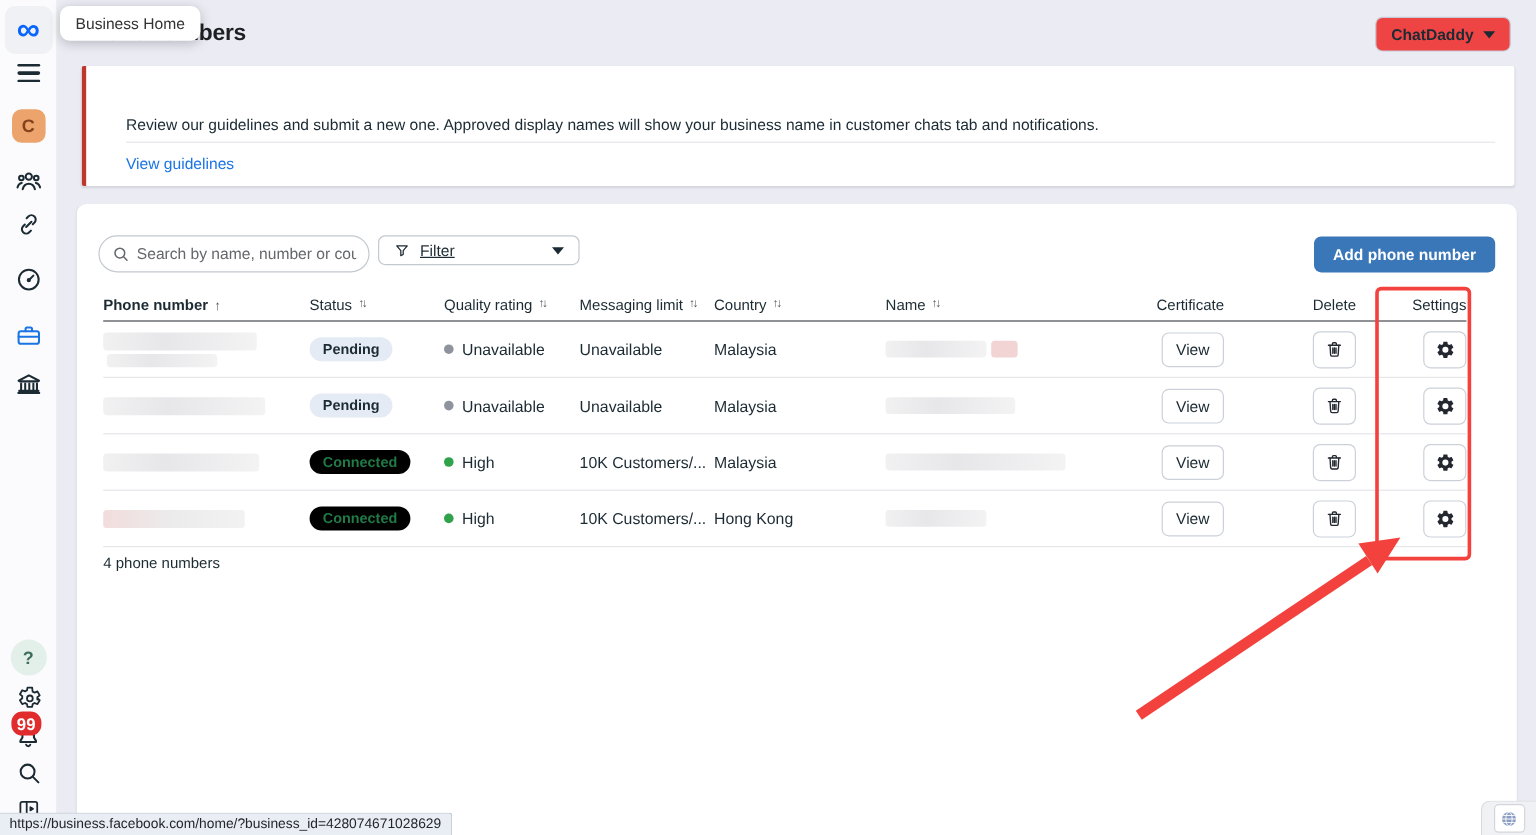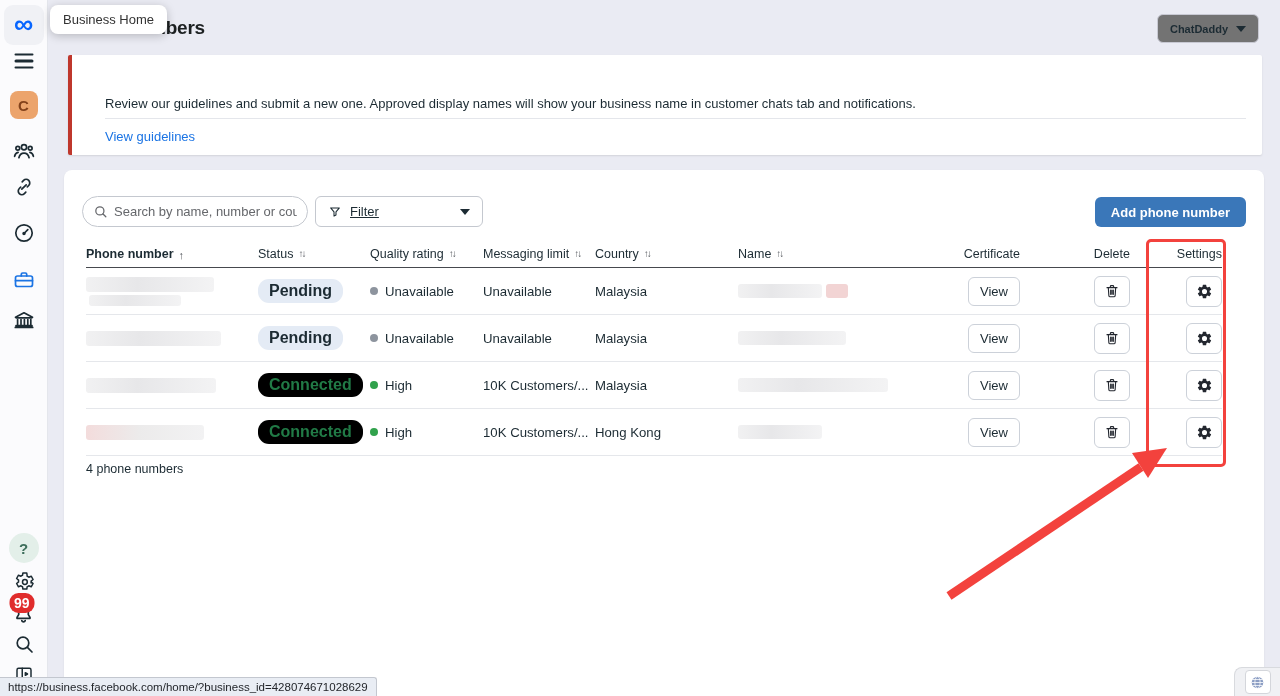--- a/index.html
+++ b/index.html
@@ -16,54 +16,54 @@
   .avatar-c { width:28px; height:28px; border-radius:8px; background:#eca46c; color:#83421b; font-weight:bold; font-size:15px; display:flex; align-items:center; justify-content:center; }
   .sicon { width:24px; height:24px; stroke:#1c2b33; fill:none; stroke-width:1.7; stroke-linecap:round; stroke-linejoin:round; }
   .sicon.blue { stroke:#1b74e4; }
   .help-circle { width:30px; height:30px; border-radius:50%; background:#e3efe9; color:#3d6e5b; font-size:15px; font-weight:bold; display:flex; align-items:center; justify-content:center; }
   .bell-wrap { position:relative; }
   .badge-99 { position:absolute; top:-9px; left:9px; background:#e02c2c; color:#fff; font-size:14px; font-weight:bold; border-radius:9px; padding:1.5px 5px; line-height:1.2; }
 
   
   .page-title { position:absolute; left:64px; top:17px; font-size:19px; font-weight:bold; color:#1c2021; letter-spacing:-0.2px; z-index:1; }
   .tooltip { position:absolute; left:50px; top:5px; background:#fff; border-radius:8px; box-shadow:0 2px 10px rgba(0,0,0,.22); padding:7px 13px; font-size:13px; color:#333; z-index:6; white-space:nowrap; }
-  .account-btn { position:absolute; right:21px; top:14px; height:29px; background:#737373; border:1px solid #c8c9d3; border-radius:6px; display:flex; align-items:center; gap:8px; padding:0 12px; font-size:11px; font-weight:600; color:#1c2b33; cursor:pointer; }
+  .account-btn { position:absolute; right:21px; top:14px; height:29px; background:#ef4444; border:1px solid #c8c9d3; border-radius:6px; display:flex; align-items:center; gap:8px; padding:0 12px; font-size:13px; font-weight:600; color:#1c2b33; cursor:pointer; }
   .caret { width:0; height:0; border-left:5px solid transparent; border-right:5px solid transparent; border-top:6px solid #1c2b33; }
 
   
   .banner { position:absolute; left:68px; top:55px; width:1194px; height:100px; background:#fff; border-left:4px solid #bf372c; border-radius:2px; box-shadow:0 1px 2px rgba(0,0,0,.1); }
   .banner-head { position:absolute; left:33px; top:13px; display:flex; align-items:center; gap:8px; }
   .warn-icon { width:19px; height:19px; margin-left:-25px; }
   .banner-title { font-size:13.5px; font-weight:bold; color:#1c2b33; }
   .banner-body { position:absolute; left:33px; top:41px; font-size:13px; color:#1c2b33; }
   .banner-divider { position:absolute; left:33px; right:16px; top:63px; border-top:1px solid #e4e6eb; }
   .banner-link { position:absolute; left:33px; top:74px; font-size:13px; color:#1b74e4; cursor:pointer; }
 
   
   .card { position:absolute; left:64px; top:170px; width:1200px; height:526px; background:#fff; border-radius:8px 8px 0 0; box-shadow:0 1px 2px rgba(0,0,0,.08); }
   .toolbar { position:absolute; left:18px; top:26px; right:18px; height:31px; }
   .search-box { position:absolute; left:0; top:0; width:226px; height:31px; border:1px solid #c4c8cf; border-radius:17px; display:flex; align-items:center; padding:0 10px; gap:6px; background:#fff; }
   .search-box svg { flex:0 0 auto; }
   .search-box input { border:none; outline:none; width:100%; font-size:13px; color:#1c2b33; font-family:"Liberation Sans",sans-serif; }
   .search-box input::placeholder { color:#65676b; }
-  .filter-box { position:absolute; left:233px; top:0; width:168px; height:31px; border:1px solid #c4c8cf; border-radius:6px; display:flex; align-items:center; gap:8px; padding:0 12px; font-size:13px; color:#1c2b33; cursor:pointer; background:#fff;text-decoration:underline; }
+  .filter-box { position:absolute; left:233px; top:0; width:168px; height:25px; border:1px solid #c4c8cf; border-radius:6px; display:flex; align-items:center; gap:8px; padding:0 12px; font-size:13px; color:#1c2b33; cursor:pointer; background:#fff;text-decoration:underline; }
   .filter-box .caret { margin-left:auto; border-top-width:6px; }
   .add-btn { position:absolute; right:0; top:1px; height:30px; background:#3a77b9; color:#fff; border:none; border-radius:6px; font-size:13px; font-weight:600; padding:0 16px; cursor:pointer; font-family:"Liberation Sans",sans-serif; }
 
   
   .table { position:absolute; left:22px; top:70px; }
   .tr { display:grid; grid-template-columns:172px 112px 113px 112px 143px 177px 105px 110px 92px; align-items:center; }
   .thead { height:28px; border-bottom:1px solid #46494e; }
   .th { font-size:12.5px; color:#1c2b33; display:flex; align-items:center; gap:5px; }
   .th.bold { font-weight:bold;align-items:flex-end; }
   .th.center, .td.center { justify-content:flex-end; }
   .sort { font-size:10px; color:#55585e; letter-spacing:-2px; }
   .row { height:47px; border-bottom:1px solid #e5e7eb; }
   .td { font-size:13.2px; color:#1c2b33; display:flex; align-items:center; gap:7px; }
-  .pill { font-size:16px; font-weight:bold; border-radius:11px; padding:3px 11px; }
+  .pill { font-size:12px; font-weight:bold; border-radius:11px; padding:3px 11px; }
   .pill.pending { background:#e4ebf5; color:#1c2b33; }
   .pill.connected { background:#000000; color:#217a46; }
   .dot { width:8px; height:8px; border-radius:50%; flex:0 0 auto; }
   .dot.gray { background:#8d949e; }
   .dot.green { background:#31a24c; }
   .blur { height:15px; border-radius:3px; background:linear-gradient(90deg,#f1f1f2,#e7e7e9 40%,#f3f3f4); }
   .blur.sm { height:11px; }
   .blur.name { height:14px; }
   .blur.pinkL { background:linear-gradient(90deg,#f3dcdc,#ecebeb 45%,#f2f2f3); }
   .blur.pinkR { background:#f2d4d4; }

